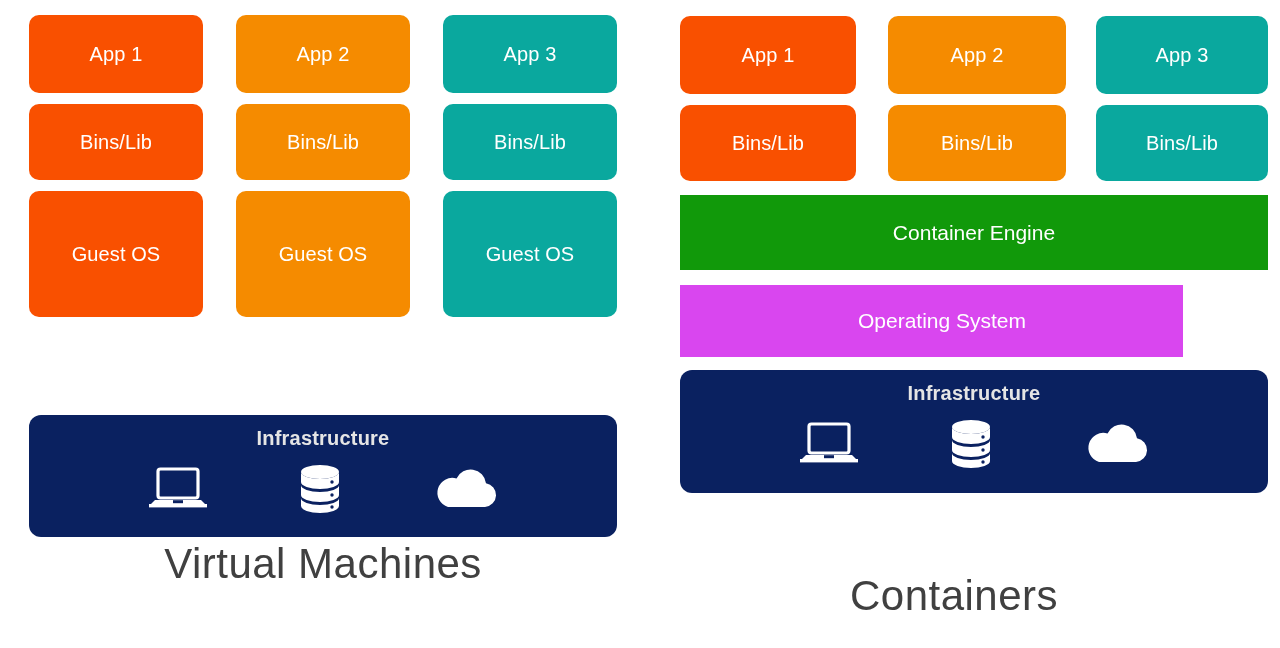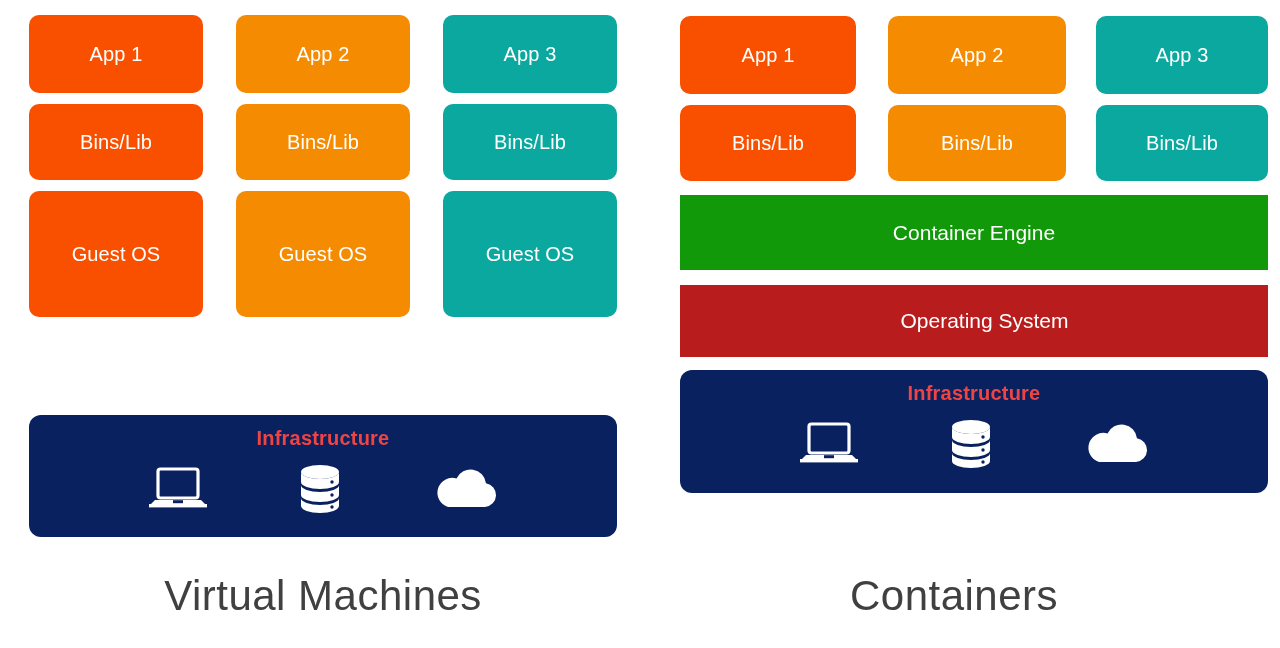--- a/index.html
+++ b/index.html
@@ -48,21 +48,21 @@
   }
   .infra {
     position: absolute;
     border-radius: 12px;
     box-sizing: border-box;
     display: flex;
     flex-direction: column;
     align-items: center;
   }
   .infra-label {
-    color: #ef4444;
+    color: #e5e5e5;
     font-size: 20px;
     font-weight: 600;
     letter-spacing: 0.2px;
   }
   .icon-row {
     display: flex;
     align-items: center;
     justify-content: center;
     width: 100%;
   }
@@ -137,21 +137,21 @@
         </svg>
       </span>
       <span class="icon-wrap">
         <svg width="64" height="44" viewBox="0 0 64 44" aria-hidden="true">
           <path d="M15 40 H52 a12 12 0 0 0 1 -23.8 A15.5 15.5 0 0 0 23.5 11.5 A11.5 11.5 0 0 0 15 40 Z" fill="#ffffff"></path>
         </svg>
       </span>
     </div>
   </div>
 
-  <div class="diagram-title" style="left:21px; top:572px; width:588px;">
+  <div class="diagram-title" style="left:21px; top:540px; width:588px;">
     <span>Virtual Machines</span>
   </div>
 
   <div class="box" style="left:672px; top:16px; width:176px; height:78px; background:#f95000;">
     <span>App 1</span>
   </div>
   <div class="box" style="left:672px; top:105px; width:176px; height:76px; background:#f95000;">
     <span>Bins/Lib</span>
   </div>
 
@@ -166,21 +166,21 @@
     <span>App 3</span>
   </div>
   <div class="box" style="left:1088px; top:105px; width:172px; height:76px; background:#0aa89e;">
     <span>Bins/Lib</span>
   </div>
 
   <div class="band" style="left:672px; top:195px; width:588px; height:75px; background:#11990a;">
     <span>Container Engine</span>
   </div>
 
-  <div class="band" style="left:672px; top:285px; width:588px; height:72px; background:#b91c1c;padding-left:21px;">
+  <div class="band" style="left:672px; top:285px; width:503px; height:72px; background:#d946ef;padding-left:21px;">
     <span>Operating System</span>
   </div>
 
   <div class="infra" style="left:672px; top:370px; width:588px; height:123px; background:#0a2160; padding-top:12px;">
     <span class="infra-label">Infrastructure</span>
     <div class="icon-row" style="margin-top:14px; gap:90px;">
       <span class="icon-wrap">
         <svg width="58" height="46" viewBox="0 0 58 46" aria-hidden="true">
           <rect x="9" y="3" width="40" height="29" rx="2.5" fill="none" stroke="#ffffff" stroke-width="3.2"></rect>
           <rect x="14" y="8" width="30" height="19" fill="#0a2160"></rect>

